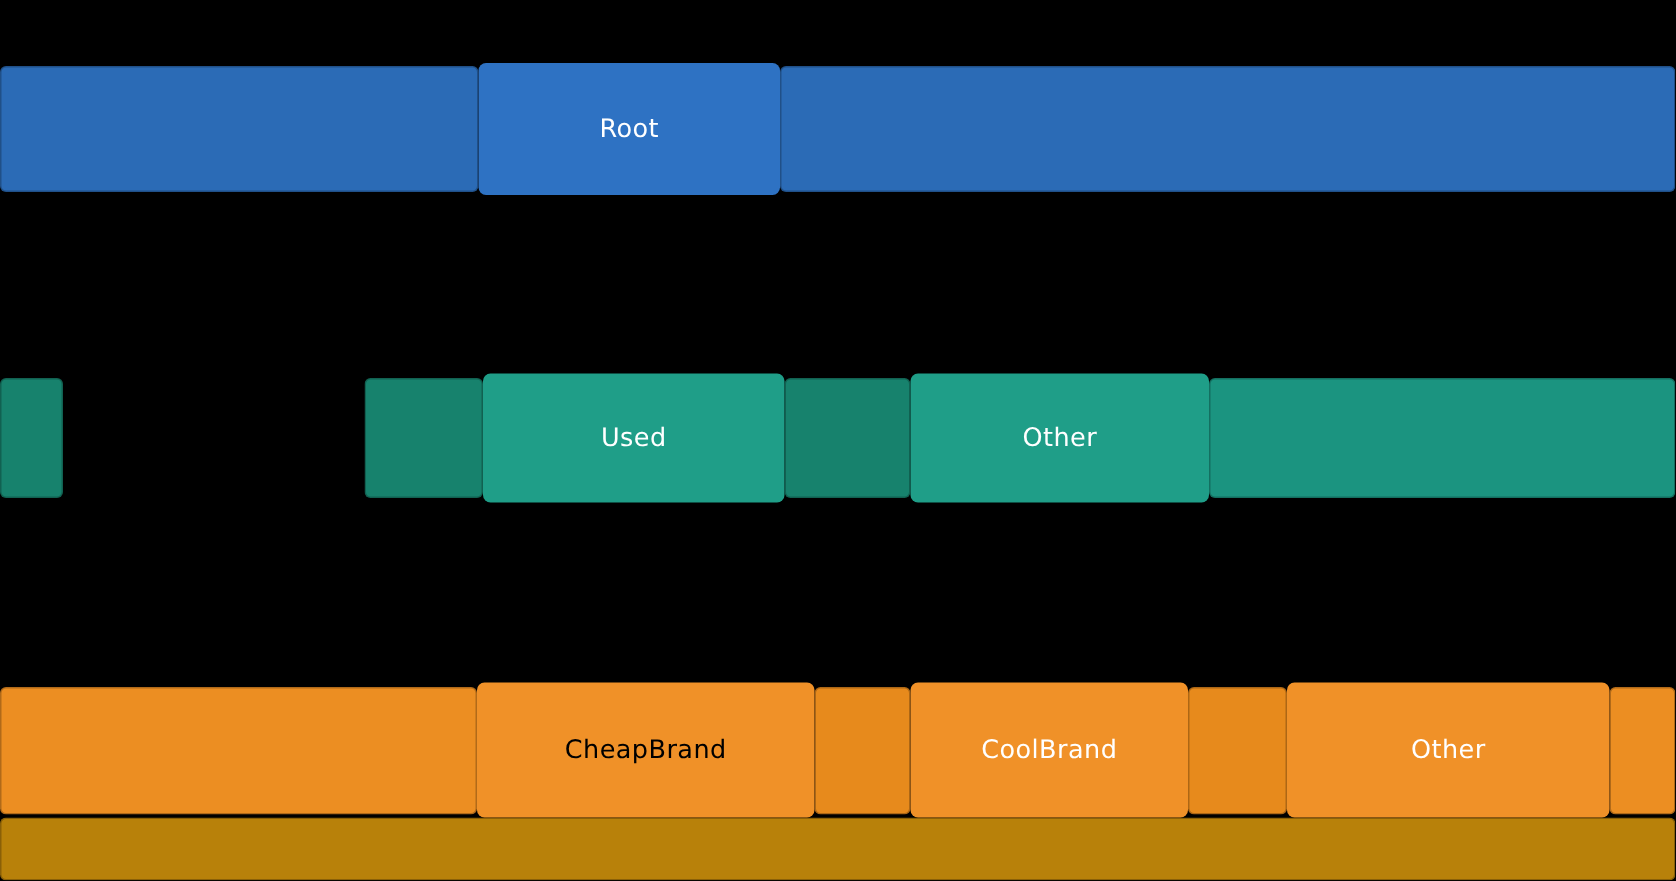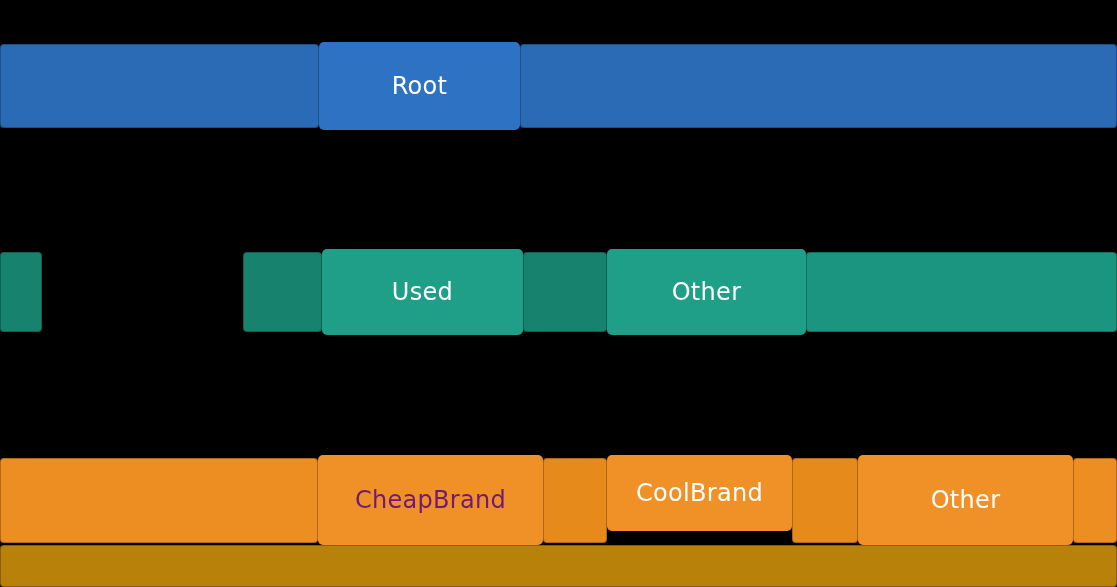--- a/index.html
+++ b/index.html
@@ -26,21 +26,21 @@
     border: 1px solid rgba(0,0,0,0.25);
     border-radius: 4px;
     z-index: 1;
   }
   .tile.labeled {
     border-radius: 5px;
     z-index: 2;
   }
   .tile .node-label {
     color: #ffffff;
-    font-size: 24px;
+    font-size: 17px;
     line-height: 1;
     white-space: nowrap;
     letter-spacing: 0.3px;
   }
 </style>
 </head>
 <body>
 
 <div class="stage" style="width: 1117px; height: 587px; background: rgb(0, 0, 0);">
     <div class="tile unlabeled" style="left: 0px; width: 319px; top: 44px; height: 84px; background: rgb(43, 107, 182);"></div>
@@ -53,24 +53,24 @@
     <div class="tile labeled" style="left: 322px; width: 201px; top: 249px; height: 86px; background: rgb(31, 158, 136);">
       <span class="node-label" style="color: rgb(255, 255, 255);">Used</span>
     </div>
     <div class="tile unlabeled" style="left: 523px; width: 84px; top: 252px; height: 80px; background: rgb(23, 130, 109);"></div>
     <div class="tile labeled" style="left: 607px; width: 199px; top: 249px; height: 86px; background: rgb(31, 158, 136);">
       <span class="node-label" style="color: rgb(255, 255, 255);">Other</span>
     </div>
     <div class="tile unlabeled" style="left: 806px; width: 311px; top: 252px; height: 80px; background: rgb(27, 148, 128);"></div>
     <div class="tile unlabeled" style="left: 0px; width: 318px; top: 458px; height: 85px; background: rgb(236, 142, 34);"></div>
     <div class="tile labeled" style="left: 318px; width: 225px; top: 455px; height: 90px; background: rgb(240, 145, 40);">
-      <span class="node-label" style="color: #701a75;">CheapBrand</span>
+      <span class="node-label" style="color: #000000;">CheapBrand</span>
     </div>
     <div class="tile unlabeled" style="left: 543px; width: 64px; top: 458px; height: 85px; background: rgb(231, 138, 28);"></div>
-    <div class="tile labeled" style="left: 607px; width: 185px; top: 455px; height: 76px; background: rgb(240, 145, 40);">
+    <div class="tile labeled" style="left: 607px; width: 185px; top: 455px; height: 90px; background: rgb(240, 145, 40);">
       <span class="node-label" style="color: rgb(255, 255, 255);">CoolBrand</span>
     </div>
     <div class="tile unlabeled" style="left: 792px; width: 66px; top: 458px; height: 85px; background: rgb(231, 138, 28);"></div>
     <div class="tile labeled" style="left: 858px; width: 215px; top: 455px; height: 90px; background: rgb(240, 145, 40);">
       <span class="node-label" style="color: rgb(255, 255, 255);">Other</span>
     </div>
     <div class="tile unlabeled" style="left: 1073px; width: 44px; top: 458px; height: 85px; background: rgb(236, 142, 34);"></div>
     <div class="tile unlabeled" style="left: 0px; width: 1117px; top: 545px; height: 42px; background: rgb(184, 129, 10);"></div>
   </div>
 

